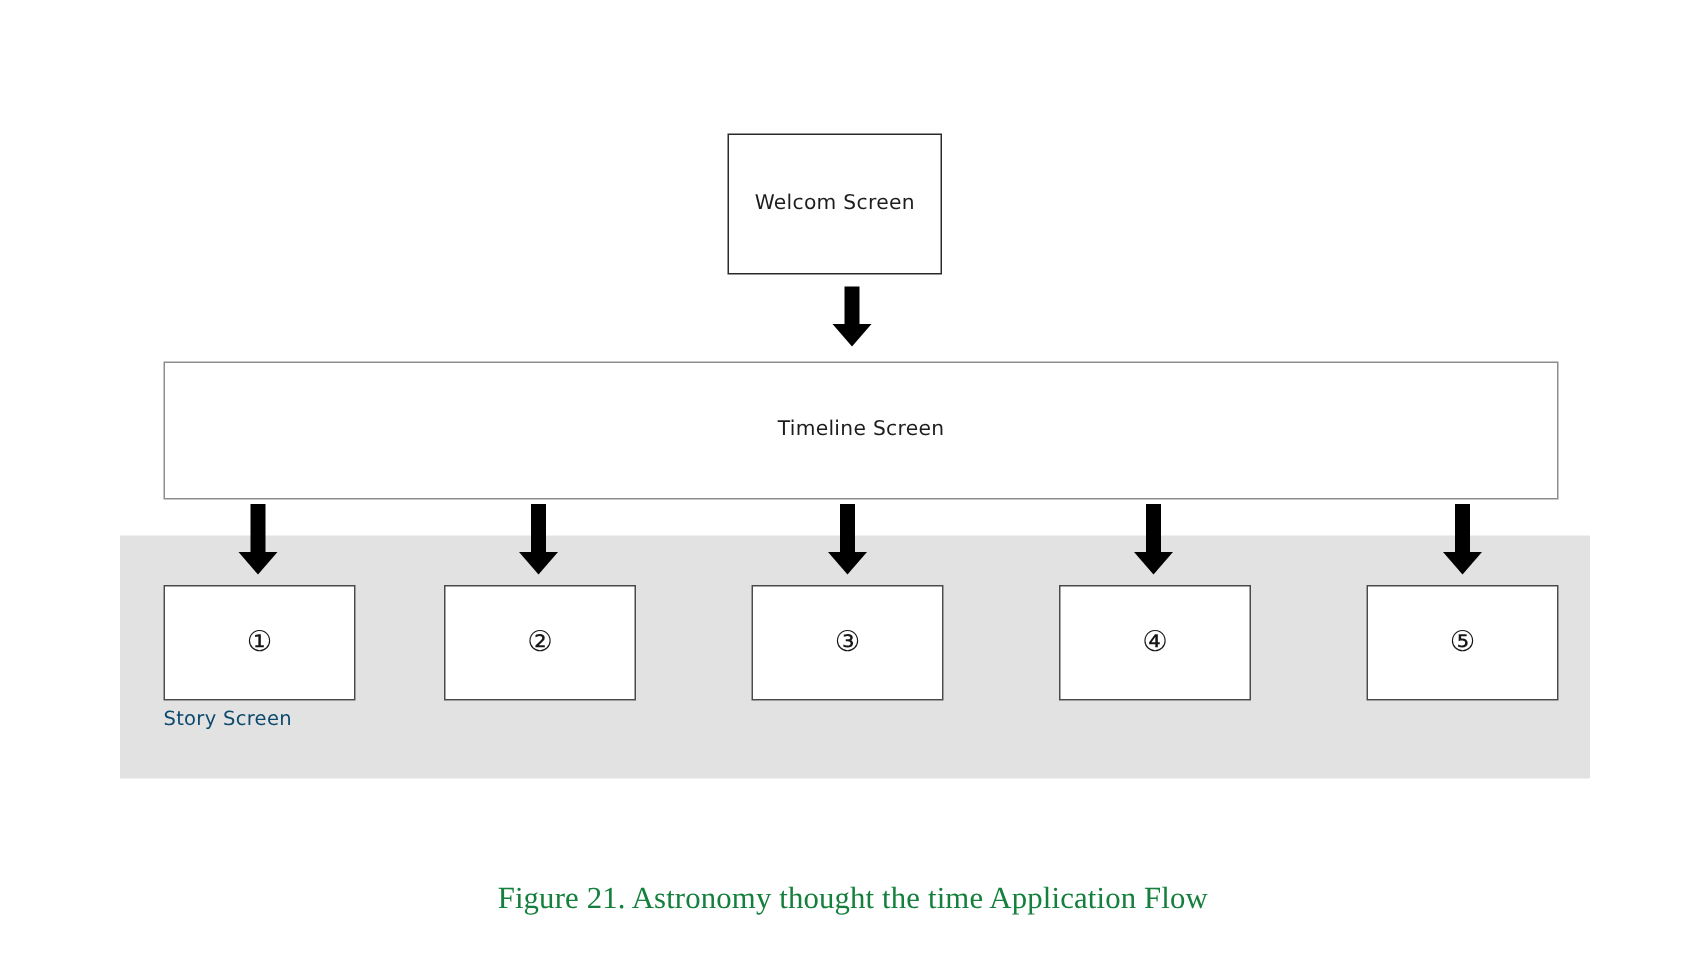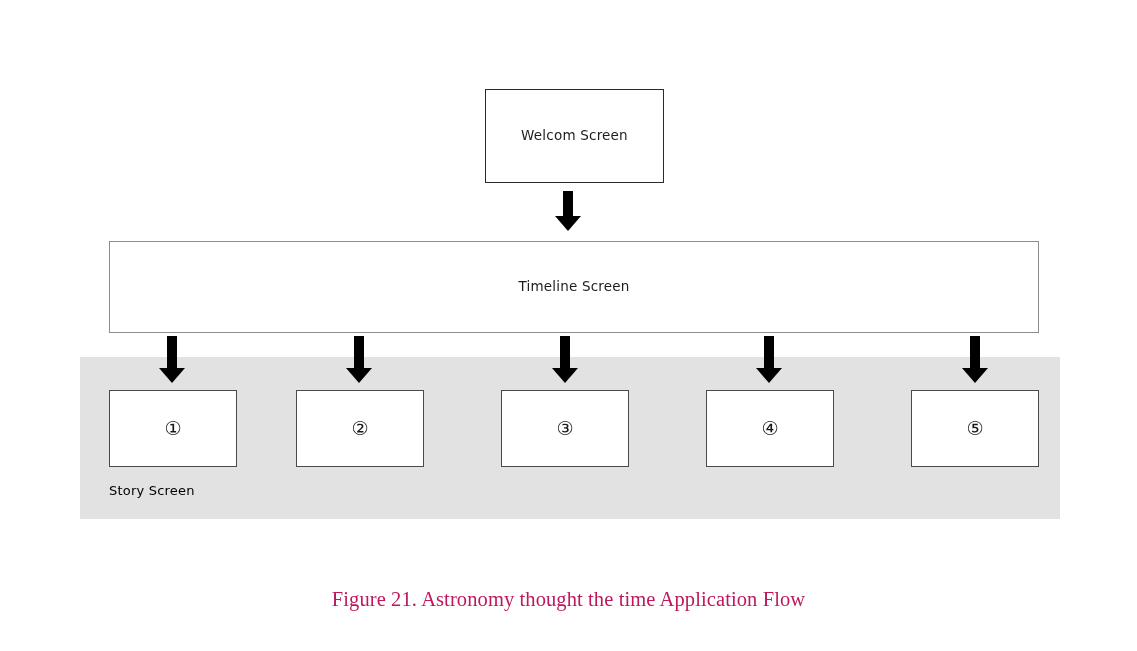--- a/index.html
+++ b/index.html
@@ -39,21 +39,21 @@
     background: #ffffff;
     box-sizing: border-box;
     display: flex;
     align-items: center;
     justify-content: center;
   }
 
   .welcome-box {
     left: 485px;
     top: 89px;
-    width: 179px;
+    width: 143px;
     height: 94px;
     border: 1.6px solid #2a2a2a;
   }
 
   .timeline-box {
     left: 109px;
     top: 241px;
     width: 930px;
     height: 92px;
     border: 1.3px solid #8d8d8d;
@@ -77,23 +77,23 @@
   .story-num {
     font-size: 19px;
     color: #171717;
     line-height: 1;
   }
 
   
   .story-screen-label {
     position: absolute;
     left: 109px;
-    top: 483px;
+    top: 472px;
     font-size: 13px;
-    color: #000000;
+    color: #0c4a6e;
     letter-spacing: 0.2px;
     white-space: nowrap;
   }
 
   
   .arrow {
     position: absolute;
     width: 26px;
   }
   .arrow .shaft {
@@ -132,21 +132,21 @@
 
   
   .figure-caption {
     position: absolute;
     left: 0;
     top: 588px;
     width: 1137px;
     text-align: center;
     font-family: "Liberation Serif", "DejaVu Serif", serif;
     font-size: 20.5px;
-    color: #be185d;
+    color: #15803d;
     letter-spacing: 0.1px;
   }
 </style>
 </head>
 <body>
 
 <div id="canvas">
 
   <div class="story-band"></div>
 

